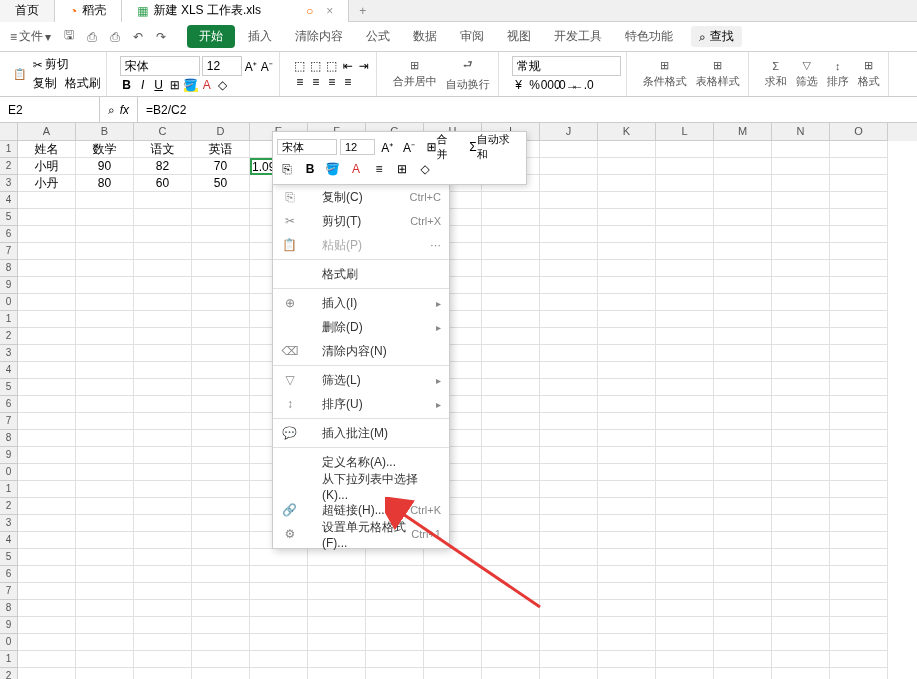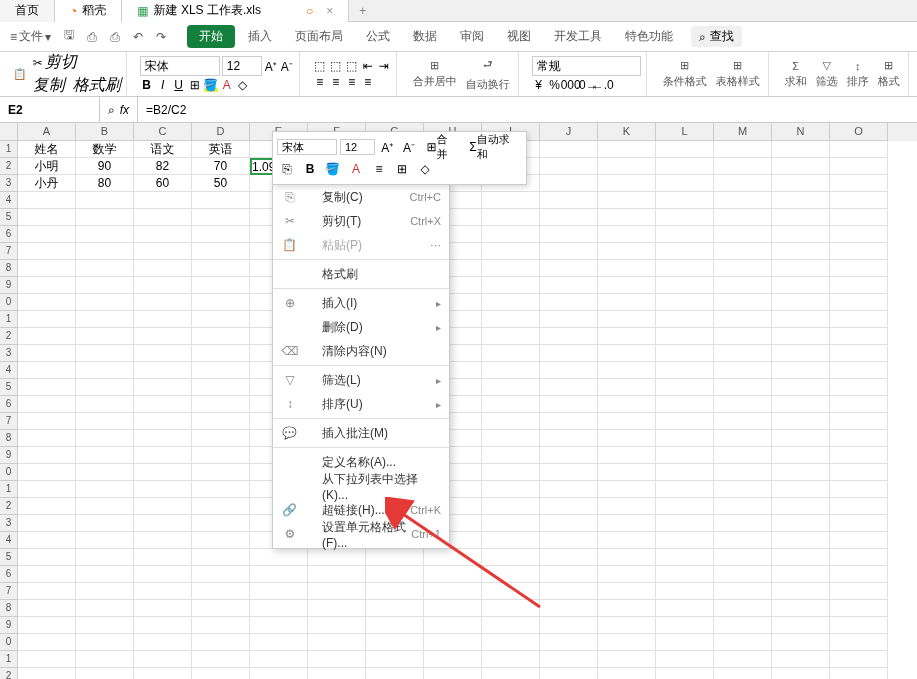--- a/index.html
+++ b/index.html
@@ -15,29 +15,29 @@
     .toolbar { height: 30px; display: flex; align-items: center; background: #fff; border-bottom: 1px solid #d0d0d0; padding: 0 5px; gap: 3px; }
     .menu-btn { display: flex; align-items: center; gap: 2px; padding: 2px 5px; color: #555; cursor: pointer; }
     .icon-btn { width: 20px; height: 20px; display: flex; align-items: center; justify-content: center; color: #555; cursor: pointer; }
     .ribbon-tab { padding: 3px 10px; color: #555; cursor: pointer; }
     .ribbon-tab.active { background: #15803d; color: #fff; border-radius: 4px; padding: 3px 12px; }
     .search-box { display: flex; align-items: center; gap: 4px; background: #f0f0f0; border-radius: 3px; padding: 2px 8px; margin-left: 5px; }
     
     .ribbon { height: 45px; display: flex; align-items: center; background: #fff; border-bottom: 1px solid #ccc; padding: 0 5px; gap: 8px; }
     .ribbon-group { display: flex; align-items: center; gap: 3px; padding: 0 5px; border-right: 1px solid #e0e0e0; height: 100%; }
     .ribbon-item { display: flex; flex-direction: column; align-items: center; gap: 2px; padding: 2px 3px; cursor: pointer; font-size: 11px; color: #555; }
-    .ribbon-small { font-size: 16px; font-style: italic; }
+    .ribbon-small { font-size: 12px; }
     .font-select { border: 1px solid #ccc; padding: 1px 18px 1px 4px; font-size: 12px; width: 80px; height: 20px; }
     .size-select { border: 1px solid #ccc; padding: 1px 14px 1px 4px; font-size: 12px; width: 40px; height: 20px; }
     .ribbon-stack { display: flex; flex-direction: column; gap: 2px; }
     .ribbon-row { display: flex; gap: 2px; align-items: center; }
     .tiny-icon { width: 14px; height: 14px; display: inline-flex; align-items: center; justify-content: center; cursor: pointer; }
     
     .cell-ref-bar { height: 26px; display: flex; align-items: center; border-bottom: 1px solid #ccc; background: #fff; }
-    .cell-ref { width: 100px; border-right: 1px solid #ccc; padding: 2px 8px; height: 100%; display: flex; align-items: center; font-weight: bold; }
+    .cell-ref { width: 100px; border-right: 1px solid #ccc; padding: 2px 8px; height: 100%; display: flex; align-items: center; }
     .fx-icons { display: flex; gap: 5px; padding: 0 8px; border-right: 1px solid #ccc; height: 100%; align-items: center; }
     .formula-input { flex: 1; padding: 2px 8px; height: 100%; display: flex; align-items: center; }
     
     .sheet { position: relative; }
     .col-headers { display: flex; height: 18px; background: #f0f0f0; }
     .corner { width: 18px; border-right: 1px solid #ccc; border-bottom: 1px solid #ccc; background: #f0f0f0; }
     .col-h { width: 58px; text-align: center; border-right: 1px solid #ccc; border-bottom: 1px solid #ccc; font-size: 11px; color: #555; line-height: 17px; }
     .row { display: flex; height: 17px; }
     .row-h { width: 18px; text-align: center; border-right: 1px solid #ccc; border-bottom: 1px solid #ccc; background: #f0f0f0; font-size: 10px; color: #555; line-height: 16px; }
     .cell { width: 58px; border-right: 1px solid #e0e0e0; border-bottom: 1px solid #e0e0e0; text-align: center; font-size: 12px; line-height: 16px; }
@@ -83,21 +83,21 @@
 <div class="toolbar">
   <div class="menu-btn">≡ <span>文件</span> ▾</div>
   <div class="icon-btn">🖫</div>
   <div class="icon-btn">⎙</div>
   <div class="icon-btn">⎙</div>
   <div class="icon-btn">↶</div>
   <div class="icon-btn">↷</div>
   <div style="width:10px"></div>
   <div class="ribbon-tab active">开始</div>
   <div class="ribbon-tab">插入</div>
-  <div class="ribbon-tab">页面布局</div>
+  <div class="ribbon-tab">清除内容</div>
   <div class="ribbon-tab">公式</div>
   <div class="ribbon-tab">数据</div>
   <div class="ribbon-tab">审阅</div>
   <div class="ribbon-tab">视图</div>
   <div class="ribbon-tab">开发工具</div>
   <div class="ribbon-tab">特色功能</div>
   <div class="search-box">
     <span>⌕</span>
     <span>查找</span>
   </div>

